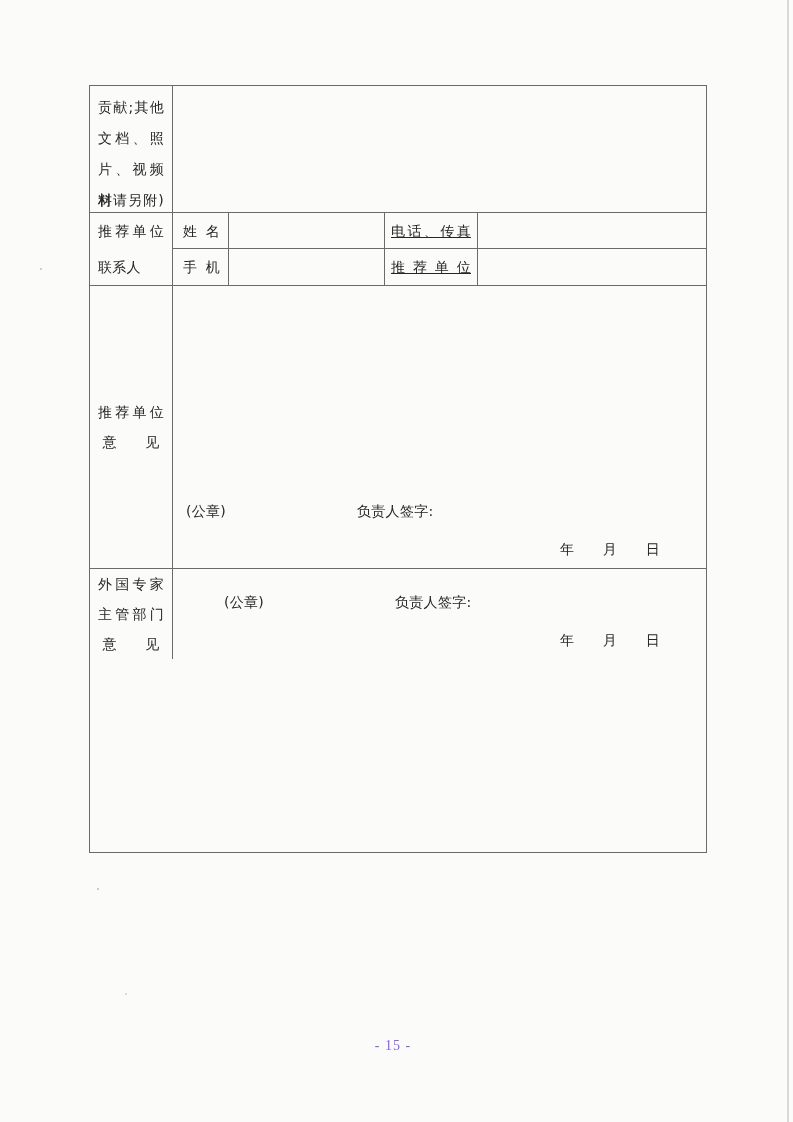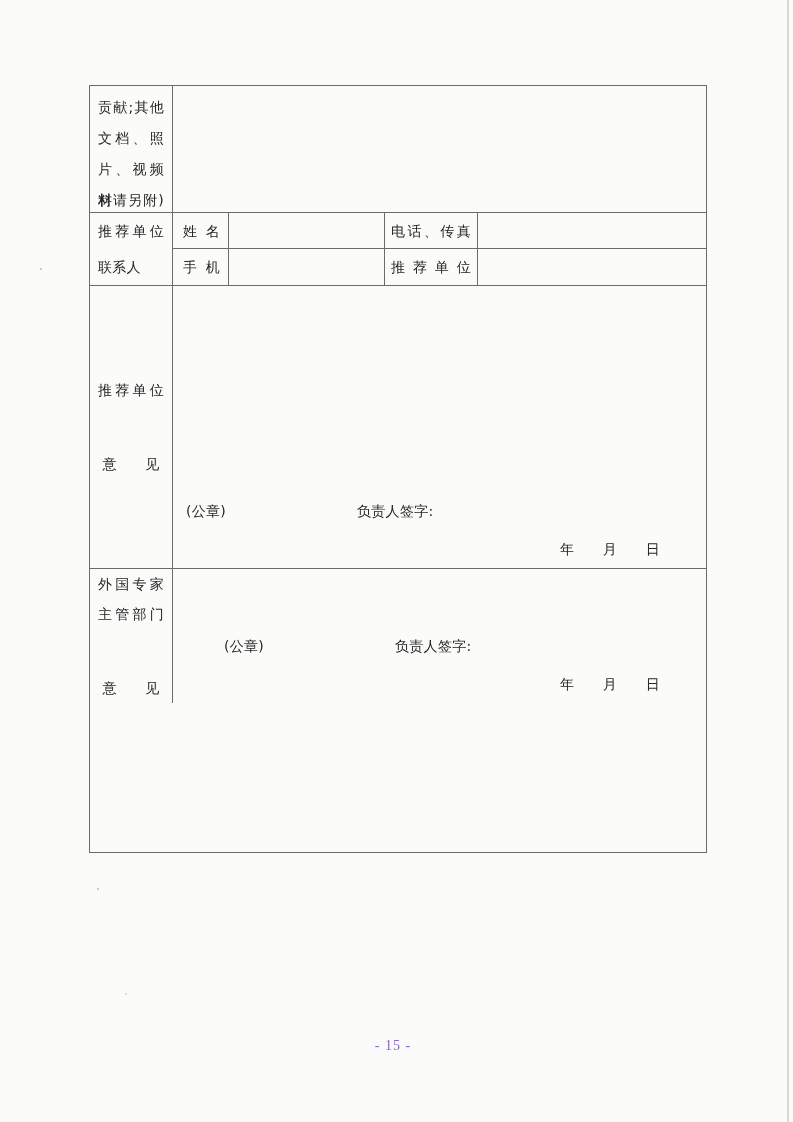--- a/index.html
+++ b/index.html
@@ -42,39 +42,39 @@
     width:83px; flex:0 0 83px;
     border-right:1px solid #6b6b6b;
     padding:0 8px;
     display:flex; flex-direction:column;
   }
   .label-col.vcenter { justify-content:center; }
   .label-col.vtop    { padding-top:6px; }
 
   .jline { text-align:justify; text-align-last:justify; text-justify:inter-character; }
   .lline { text-align:right;    text-align-last:left; }
-  .cline { text-align:center;  text-align-last:center;margin-top:44px; }
+  .cline { text-align:center;  text-align-last:center; }
   .lh31 .line { line-height:31px; height:31px; }
   .lh30 .line { line-height:30px; height:30px; }
   .lh36 .line { line-height:36px; height:36px; }
 
   .content-cell { flex:1; position:relative; }
 
   
   .cgrid {
     flex:1;
     display:grid;
     grid-template-columns:55px 156px 93px 1fr;
     grid-template-rows:36px 1fr;
   }
   .cgrid > div { display:flex; align-items:center; }
   .cgrid > div:nth-child(-n+4) { border-bottom:1px solid #6b6b6b; }
   .cgrid > div:not(:nth-child(4n+1)) { border-left:1px solid #6b6b6b; }
   .key-narrow { padding:0 8px 0 10px; }
-  .key-wide   { padding:0 6px; }
+  .key-wide   { padding:0 6px;text-decoration:underline; }
   .key-narrow span, .key-wide span {
     flex:1; text-align:justify; text-align-last:justify; text-justify:inter-character;
   }
 
   
   .stamp-line { position:absolute; left:0; right:0; bottom:46px; height:18px; }
   .seal { position:absolute; left:13px; }
   .sig  { position:absolute; left:184px; }
   .date-line {
     position:absolute; left:0; right:0; bottom:12px;

